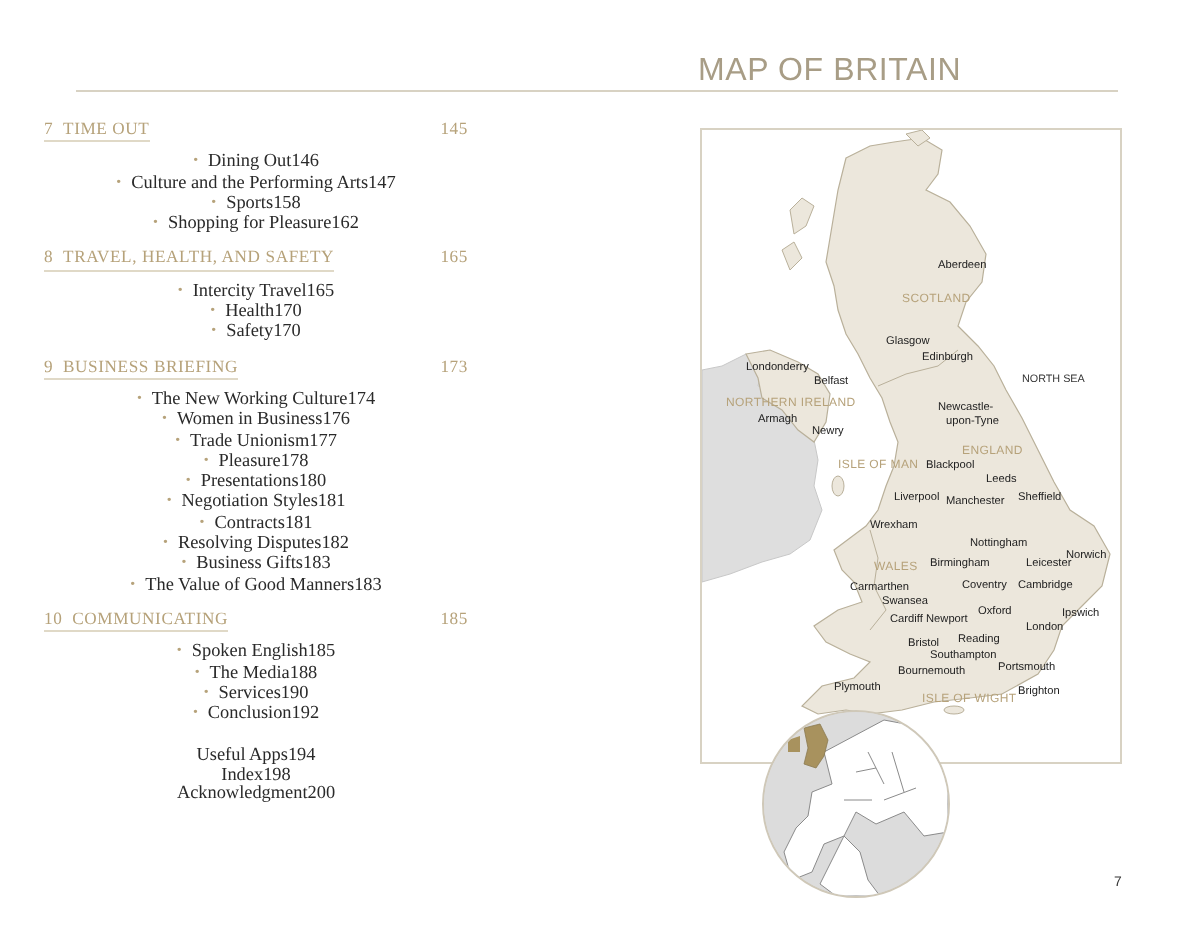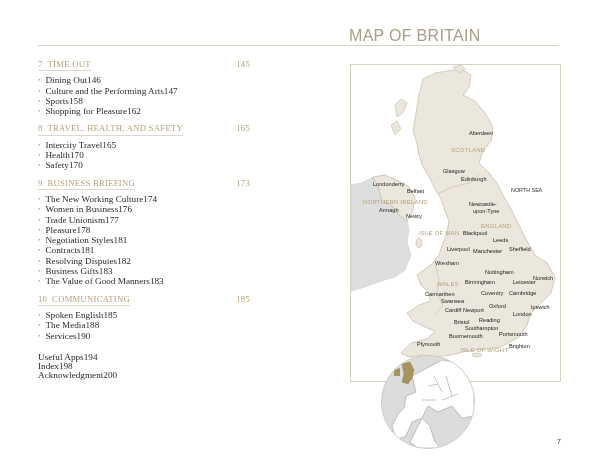--- a/index.html
+++ b/index.html
@@ -1,26 +1,26 @@
 <!DOCTYPE html>
 <html><head>
 <meta charset="utf-8">
 <style>
   html, body { margin:0; padding:0; }
   body { width:600px; height:464px; background:#ffffff; position:relative; overflow:hidden;
          font-family:"Liberation Serif","DejaVu Serif",serif; color:#2a2a2a; }
   .map-title { position:absolute; left:349px; top:27px; font-family:"Liberation Sans","DejaVu Sans",sans-serif;
                font-size:16px; letter-spacing:0.3px; color:#a89d86; }
   .rule { position:absolute; left:38px; top:45px; width:521px; height:1px; background:#d8d2c3; }
-  .toc { position:absolute; left:38px; top:60px; width:212px; font-size:9.2px; line-height:9.3px; }
+  .toc { position:absolute; left:22px; top:60px; width:212px; font-size:9.2px; line-height:9.3px; }
   .section { margin-bottom:7px; }
   .sec-head { display:flex; justify-content:space-between; color:#b6a27a; font-size:8.6px; letter-spacing:0.3px;
               margin-bottom:5px; }
   .sec-head .title { border-bottom:1px solid #e0d9c7; padding-bottom:1px; }
-  .item { display:flex; justify-content:flex-start; }
+  .item { display:flex; justify-content:center; }
   .item .lbl::before { content:"\2022"; color:#b6a27a; font-size:7px; margin-right:5px; position:relative; top:-1px; }
   .extras { margin-top:11px; }
   .extras .item .lbl::before { content:none; }
   .map-frame { position:absolute; left:350px; top:64px; width:209px; height:316px; border:1px solid #d8d2c3; background:#fff; overflow:hidden; }
   .map-frame svg { position:absolute; left:0; top:0; }
   .mlabel { position:absolute; font-family:"Liberation Sans","DejaVu Sans",sans-serif; font-size:5.6px; color:#222; white-space:nowrap; }
   .region { position:absolute; font-family:"Liberation Sans","DejaVu Sans",sans-serif; font-size:6px; color:#b6a27a; white-space:nowrap; letter-spacing:0.2px; }
   .sea { position:absolute; font-family:"Liberation Sans","DejaVu Sans",sans-serif; font-size:5.4px; color:#333; white-space:nowrap; }
   .globe { position:absolute; left:381px; top:355px; width:92px; height:92px; border-radius:50%; overflow:hidden; border:1px solid #cfc8b8; background:#dcdcdc; }
   .page-num { position:absolute; left:557px; top:438px; font-family:"Liberation Sans","DejaVu Sans",sans-serif; font-size:7px; color:#333; }
@@ -90,20 +90,24 @@
       </div>
     <div class="item">
         <span class="lbl">Trade Unionism</span>
         <span>177</span>
       </div>
     <div class="item">
         <span class="lbl">Pleasure</span>
         <span>178</span>
       </div>
     <div class="item">
+        <span class="lbl">Presentations</span>
+        <span>180</span>
+      </div>
+    <div class="item">
         <span class="lbl">Negotiation Styles</span>
         <span>181</span>
       </div>
     <div class="item">
         <span class="lbl">Contracts</span>
         <span>181</span>
       </div>
     <div class="item">
         <span class="lbl">Resolving Disputes</span>
         <span>182</span>
@@ -127,20 +131,24 @@
         <span class="lbl">Spoken English</span>
         <span>185</span>
       </div>
     <div class="item">
         <span class="lbl">The Media</span>
         <span>188</span>
       </div>
     <div class="item">
         <span class="lbl">Services</span>
         <span>190</span>
+      </div>
+    <div class="item">
+        <span class="lbl">Conclusion</span>
+        <span>192</span>
       </div>
   </div>
 
   <div class="extras">
     <div class="item">
         <span class="lbl">Useful Apps</span>
         <span>194</span>
       </div>
     <div class="item">
         <span class="lbl">Index</span>

